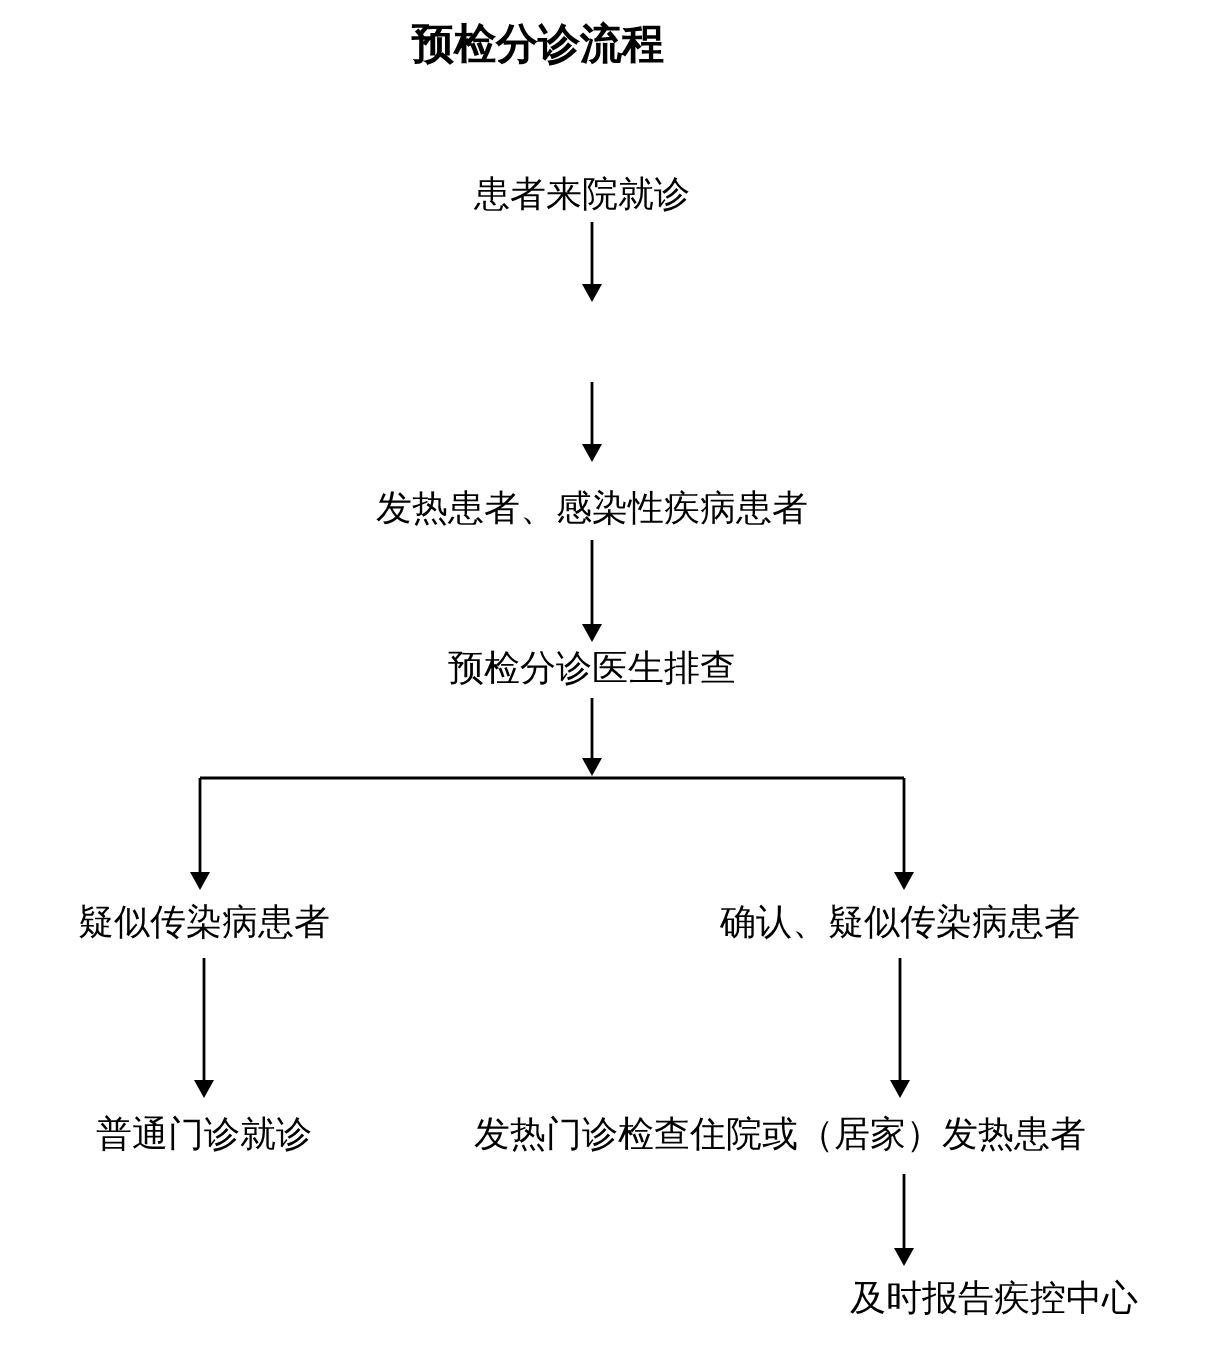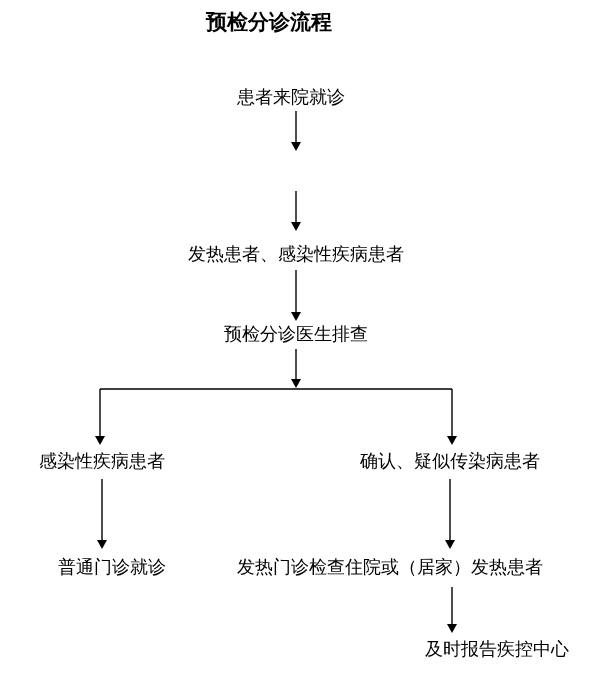--- a/index.html
+++ b/index.html
@@ -32,21 +32,21 @@
     font-size: 18px;
     line-height: 22px;
     text-align: center;
   }
   .n-arrival  { left: 291px; top: 86px; }
   .n-temp     { left: 295px; top: 162px; }
   .n-fever    { left: 296px; top: 243px; }
   .n-screen   { left: 296px; top: 323px; }
   .n-noninf   { left: 102px; top: 450px; }
   .n-confirm  { left: 450px; top: 450px; }
-  .n-general  { left: 112px; top: 556px; }
+  .n-general  { left: 102px; top: 556px; }
   .n-clinic   { left: 390px; top: 556px; }
   .n-report   { left: 477px; top: 638px; margin-left: 20px; }
   svg.arrows {
     position: absolute;
     left: 0;
     top: 0;
   }
   svg.arrows line {
     stroke: #000;
     stroke-width: 1.4;
@@ -115,21 +115,21 @@
 
   <div class="title">预检分诊流程</div>
 
   <div class="node n-arrival">患者来院就诊</div>
 
 
   <div class="node n-fever">发热患者、感染性疾病患者</div>
 
   <div class="node n-screen">预检分诊医生排查</div>
 
-  <div class="node n-noninf">感染性疾病患者</div>
+  <div class="node n-noninf">疑似传染病患者</div>
 
   <div class="node n-confirm">确认、疑似传染病患者</div>
 
   <div class="node n-general">普通门诊就诊</div>
 
   <div class="node n-clinic">发热门诊检查住院或（居家）发热患者</div>
 
   <div class="node n-report">及时报告疾控中心</div>
 
 </div>

